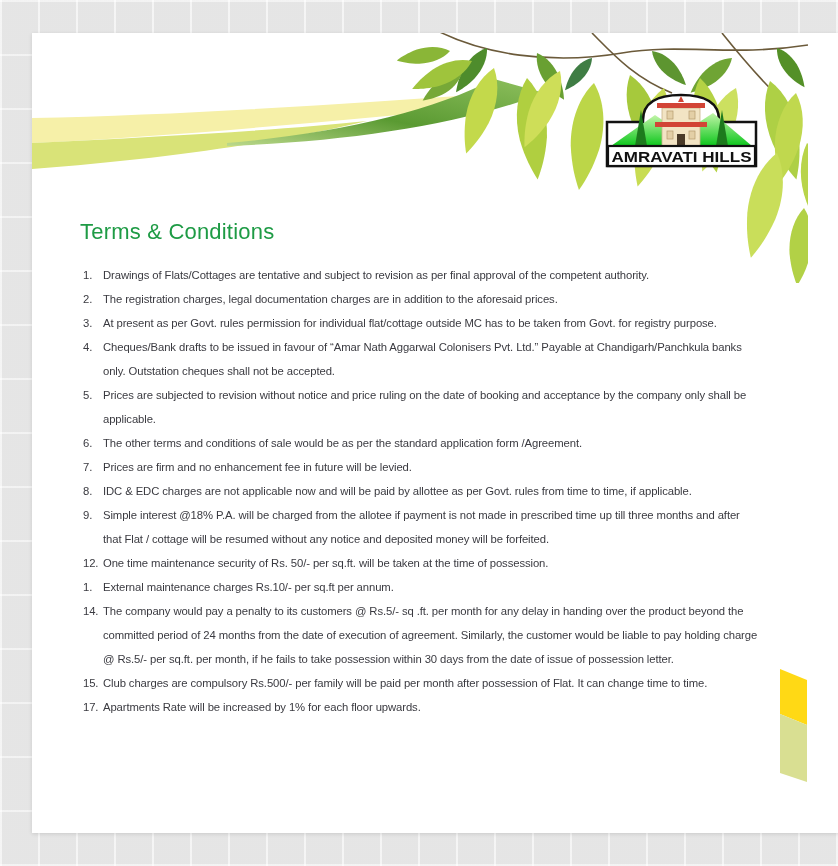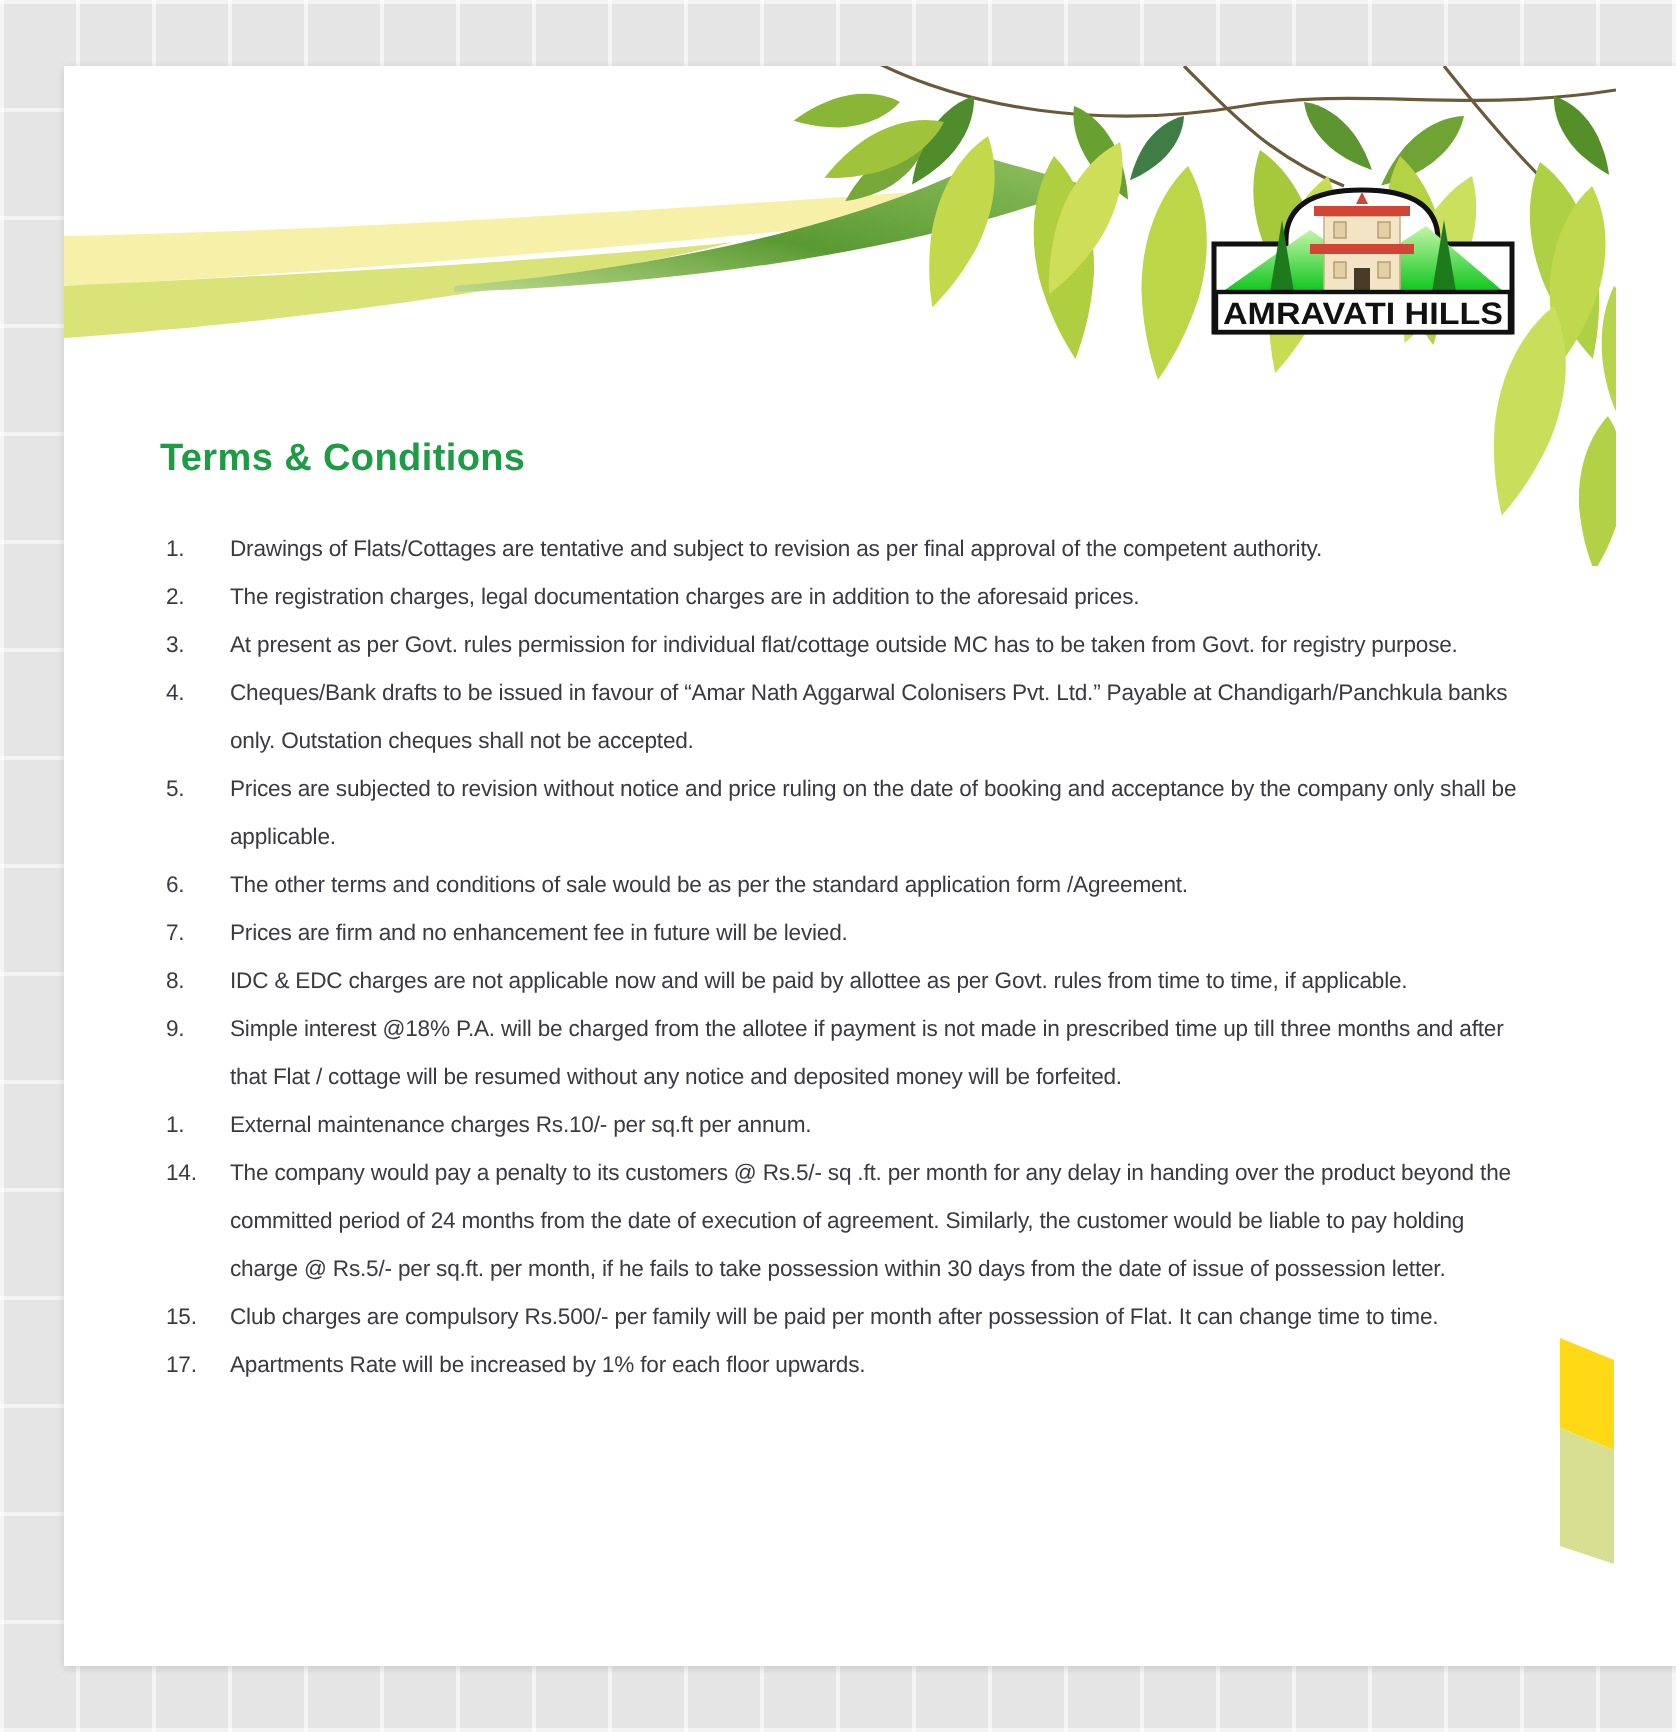--- a/index.html
+++ b/index.html
@@ -14,33 +14,33 @@
   }
   .page {
     position:absolute; left:32px; top:33px; width:811px; height:800px;
     background:#ffffff; box-shadow:0 1px 4px rgba(0,0,0,0.12);
     overflow:hidden;
   }
   .header-art { position:absolute; top:0; left:0; width:776px; height:250px; }
   .logo-box { position:absolute; left:573px; top:59px; width:153px; height:78px; }
   .doc-title {
     position:absolute; left:48px; top:186px;
-    font-size:19px; font-weight:700; color:#1e9b45; letter-spacing:0.2px;
+    font-size:22px; font-weight:400; color:#1e9b45; letter-spacing:0.2px;
   }
   .terms-list {
     position:absolute; left:51px; top:230px; width:676px;
     list-style:none;
   }
   .terms-list li {
     display:flex; align-items:flex-start;
     font-size:11.3px; line-height:24px; color:#3a3a40;
     letter-spacing:-0.1px;
   }
   .terms-list .num { flex:0 0 20px; }
-  .terms-list .txt { flex:1;margin-left:12px; }
+  .terms-list .txt { flex:1; }
   .ribbon { position:absolute; left:748px; top:636px; width:28px; height:113px; }
 </style>
 </head>
 <body>
 
 <div class="page">
 
   <svg class="header-art" viewBox="0 0 776 250" xmlns="http://www.w3.org/2000/svg">
     <defs>
       <linearGradient id="gGrad" x1="0" y1="1" x2="1" y2="0">
@@ -159,20 +159,24 @@
       </li>
       <li>
         <span class="num">8.</span>
         <span class="txt">IDC &amp; EDC charges are not applicable now and will be paid by allottee as per Govt. rules from time to time, if applicable.</span>
       </li>
       <li>
         <span class="num">9.</span>
         <span class="txt">Simple interest @18% P.A. will be charged from the allotee if payment is not made in prescribed time up till three months and after that Flat / cottage will be resumed without any notice and deposited money will be forfeited.</span>
       </li>
       <li>
+        <span class="num">12.</span>
+        <span class="txt">One time maintenance security of Rs. 50/- per sq.ft. will be taken at the time of possession.</span>
+      </li>
+      <li>
         <span class="num">1.</span>
         <span class="txt">External maintenance charges Rs.10/- per sq.ft per annum.</span>
       </li>
       <li>
         <span class="num">14.</span>
         <span class="txt">The company would pay a penalty to its customers @ Rs.5/- sq .ft. per month for any delay in handing over the product beyond the committed period of 24 months from the date of execution of agreement. Similarly, the customer would be liable to pay holding charge @ Rs.5/- per sq.ft. per month, if he fails to take possession within 30 days from the date of issue of possession letter.</span>
       </li>
       <li>
         <span class="num">15.</span>
         <span class="txt">Club charges are compulsory Rs.500/- per family will be paid per month after possession of Flat. It can change time to time.</span>

